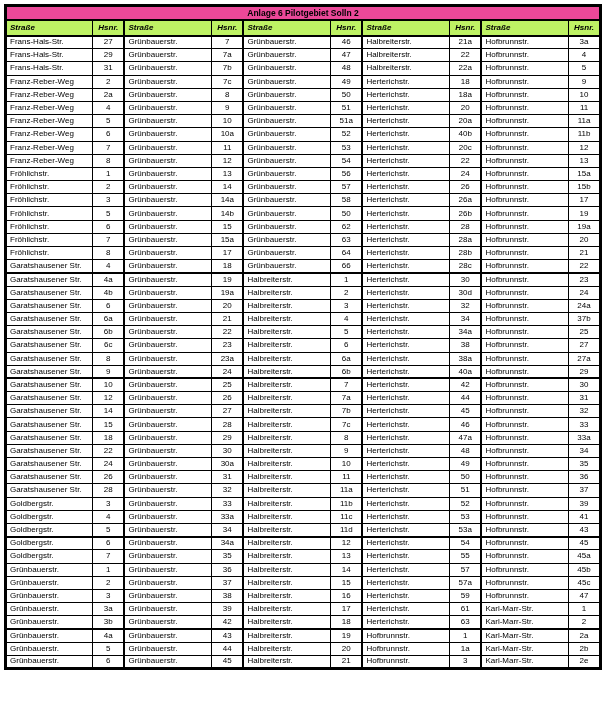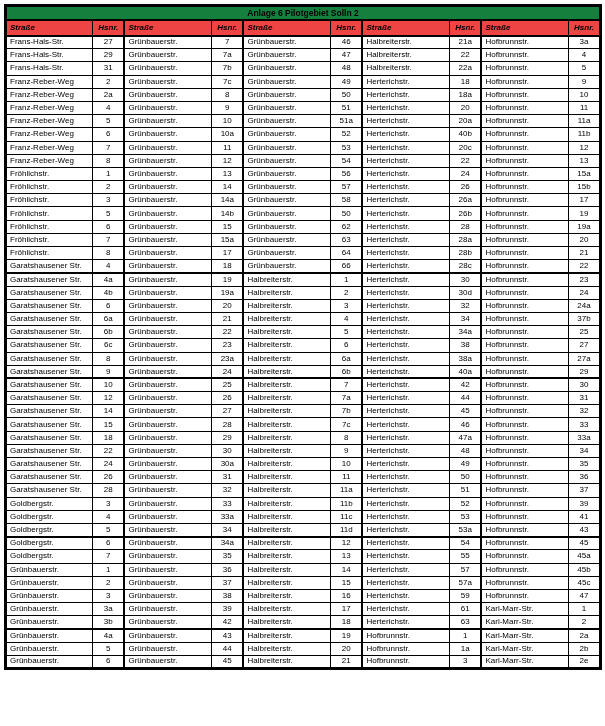--- a/index.html
+++ b/index.html
@@ -30,25 +30,25 @@
     line-height: 1;
   }
   
   .title-cell {
     font-weight: bold;
     font-size: 8.5px;
     text-align: center;
     height: 14px;
     border-bottom: 2px solid #000000;
     white-space: pre;
-    background: #15803d;
+    background: #ec4899;
   }
   
   tr.hdr th {
-    background: #ef4444;
+    background: #bef264;
     font-weight: bold;
     font-style: italic;
     font-size: 8px;
     height: 16px;
     border-bottom: 2px solid #000000;
   }
   
   tr.hdr th:nth-child(odd), tbody td:nth-child(odd) {
     text-align: left;
     padding-left: 3px;

